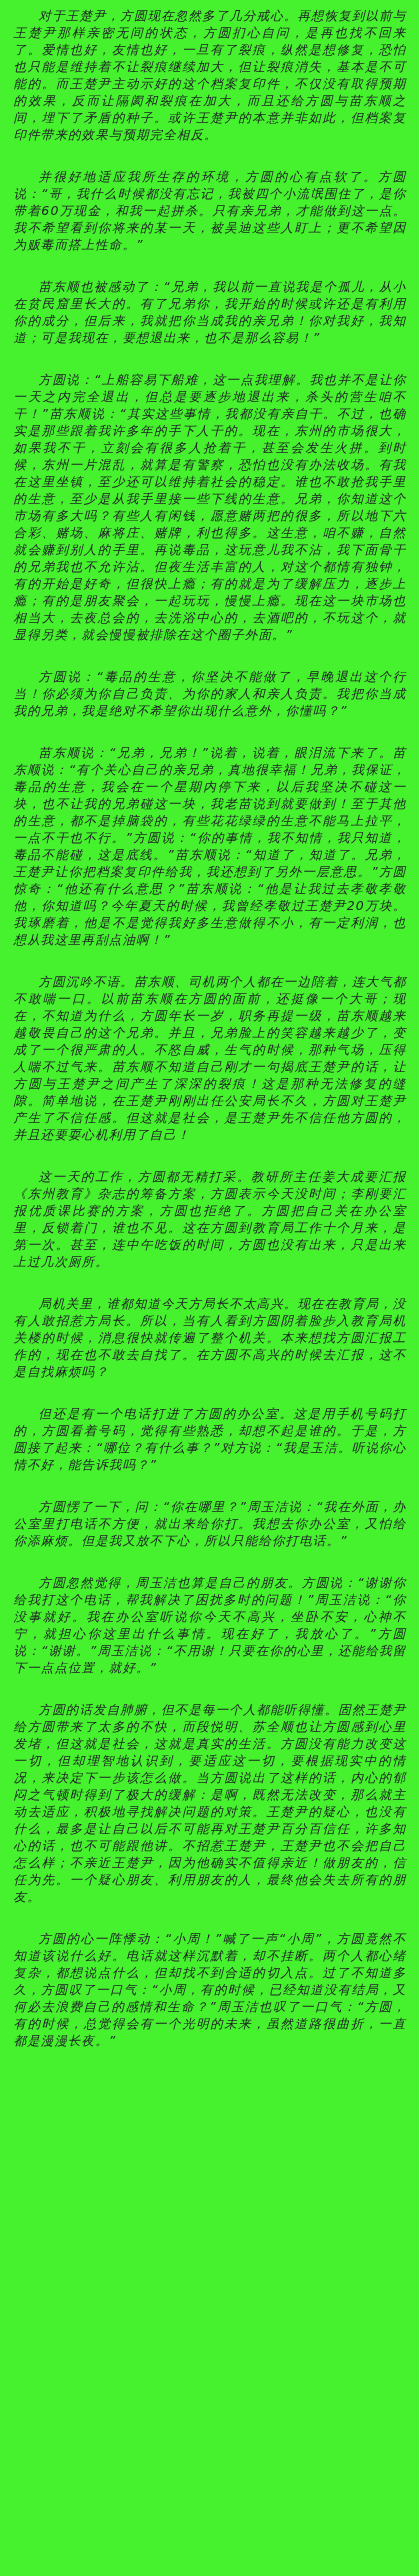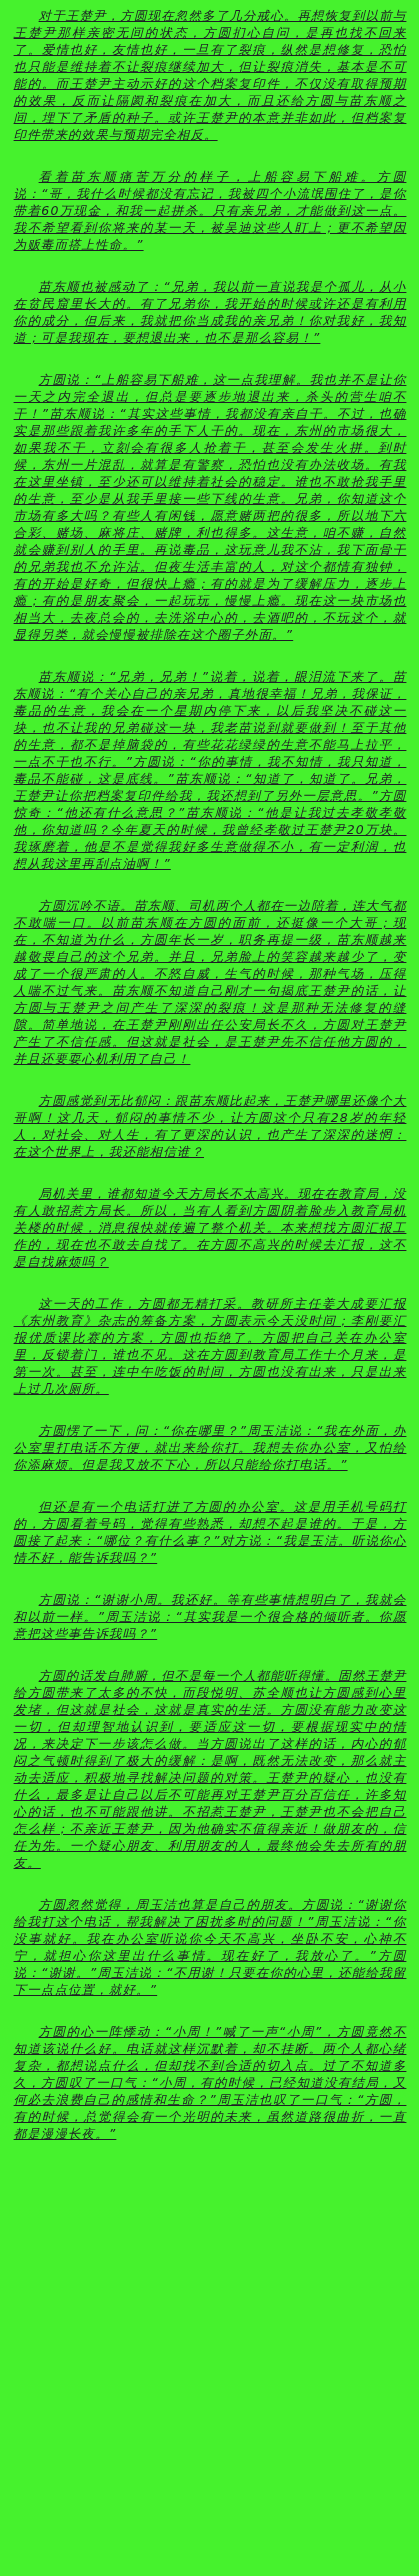--- a/index.html
+++ b/index.html
@@ -20,41 +20,39 @@
   .novel-text p {
     margin: 0 0 25px 0;
     text-indent: 2em;
     text-align: justify;
     font-size: 12.5px;
     line-height: 17px;
     letter-spacing: 1.1px;
     color: #1d1d26;
     font-style: italic; 
     word-break: break-all;
-    text-decoration: underline;
   }
   .novel-text p:last-child {
     margin-bottom: 0;
   }
 </style>
 </head>
 <body style="background: rgb(70, 242, 45);">
 
 <main data-name="novel-page">
   <div class="novel-text" data-name="novel-text" style="color: rgb(29, 29, 38);">
       <p data-name="paragraph">对于王楚尹，方圆现在忽然多了几分戒心。再想恢复到以前与王楚尹那样亲密无间的状态，方圆扪心自问，是再也找不回来了。爱情也好，友情也好，一旦有了裂痕，纵然是想修复，恐怕也只能是维持着不让裂痕继续加大，但让裂痕消失，基本是不可能的。而王楚尹主动示好的这个档案复印件，不仅没有取得预期的效果，反而让隔阂和裂痕在加大，而且还给方圆与苗东顺之间，埋下了矛盾的种子。或许王楚尹的本意并非如此，但档案复印件带来的效果与预期完全相反。</p>
-      <p data-name="paragraph">看着苗东顺痛苦万分的样子，上船容易下船难。方圆说：“哥，我什么时候都没有忘记，我被四个小流氓围住了，是你带着60万现金，和我一起拼杀。只有亲兄弟，才能做到这一点。我不希望看到你将来的某一天，被吴迪这些人盯上；更不希望因为贩毒而搭上性命。”</p>
+      <p data-name="paragraph">并很好地适应我所生存的环境，方圆的心有点软了。方圆说：“哥，我什么时候都没有忘记，我被四个小流氓围住了，是你带着60万现金，和我一起拼杀。只有亲兄弟，才能做到这一点。我不希望看到你将来的某一天，被吴迪这些人盯上；更不希望因为贩毒而搭上性命。”</p>
       <p data-name="paragraph">苗东顺也被感动了：“兄弟，我以前一直说我是个孤儿，从小在贫民窟里长大的。有了兄弟你，我开始的时候或许还是有利用你的成分，但后来，我就把你当成我的亲兄弟！你对我好，我知道；可是我现在，要想退出来，也不是那么容易！”</p>
       <p data-name="paragraph">方圆说：“上船容易下船难，这一点我理解。我也并不是让你一天之内完全退出，但总是要逐步地退出来，杀头的营生咱不干！”苗东顺说：“其实这些事情，我都没有亲自干。不过，也确实是那些跟着我许多年的手下人干的。现在，东州的市场很大，如果我不干，立刻会有很多人抢着干，甚至会发生火拼。到时候，东州一片混乱，就算是有警察，恐怕也没有办法收场。有我在这里坐镇，至少还可以维持着社会的稳定。谁也不敢抢我手里的生意，至少是从我手里接一些下线的生意。兄弟，你知道这个市场有多大吗？有些人有闲钱，愿意赌两把的很多，所以地下六合彩、赌场、麻将庄、赌牌，利也得多。这生意，咱不赚，自然就会赚到别人的手里。再说毒品，这玩意儿我不沾，我下面骨干的兄弟我也不允许沾。但夜生活丰富的人，对这个都情有独钟，有的开始是好奇，但很快上瘾；有的就是为了缓解压力，逐步上瘾；有的是朋友聚会，一起玩玩，慢慢上瘾。现在这一块市场也相当大，去夜总会的，去洗浴中心的，去酒吧的，不玩这个，就显得另类，就会慢慢被排除在这个圈子外面。”</p>
+      <p data-name="paragraph">方圆说：“毒品的生意，你坚决不能做了，早晚退出这个行当！你必须为你自己负责、为你的家人和亲人负责。我把你当成我的兄弟，我是绝对不希望你出现什么意外，你懂吗？”</p>
       <p data-name="paragraph">苗东顺说：“兄弟，兄弟！”说着，说着，眼泪流下来了。苗东顺说：“有个关心自己的亲兄弟，真地很幸福！兄弟，我保证，毒品的生意，我会在一个星期内停下来，以后我坚决不碰这一块，也不让我的兄弟碰这一块，我老苗说到就要做到！至于其他的生意，都不是掉脑袋的，有些花花绿绿的生意不能马上拉平，一点不干也不行。”方圆说：“你的事情，我不知情，我只知道，毒品不能碰，这是底线。”苗东顺说：“知道了，知道了。兄弟，王楚尹让你把档案复印件给我，我还想到了另外一层意思。”方圆惊奇：“他还有什么意思？”苗东顺说：“他是让我过去孝敬孝敬他，你知道吗？今年夏天的时候，我曾经孝敬过王楚尹20万块。我琢磨着，他是不是觉得我好多生意做得不小，有一定利润，也想从我这里再刮点油啊！”</p>
       <p data-name="paragraph">方圆沉吟不语。苗东顺、司机两个人都在一边陪着，连大气都不敢喘一口。以前苗东顺在方圆的面前，还挺像一个大哥；现在，不知道为什么，方圆年长一岁，职务再提一级，苗东顺越来越敬畏自己的这个兄弟。并且，兄弟脸上的笑容越来越少了，变成了一个很严肃的人。不怒自威，生气的时候，那种气场，压得人喘不过气来。苗东顺不知道自己刚才一句揭底王楚尹的话，让方圆与王楚尹之间产生了深深的裂痕！这是那种无法修复的缝隙。简单地说，在王楚尹刚刚出任公安局长不久，方圆对王楚尹产生了不信任感。但这就是社会，是王楚尹先不信任他方圆的，并且还要耍心机利用了自己！</p>
-      <p data-name="paragraph">方圆感觉到无比郁闷：跟苗东顺比起来，王楚尹哪里还像个大哥啊！这几天，郁闷的事情不少，让方圆这个只有28岁的年轻人，对社会、对人生，有了更深的认识，也产生了深深的迷惘：在这个世界上，我还能相信谁？</p>
+      <p data-name="paragraph">这一天的工作，方圆都无精打采。教研所主任姜大成要汇报《东州教育》杂志的筹备方案，方圆表示今天没时间；李刚要汇报优质课比赛的方案，方圆也拒绝了。方圆把自己关在办公室里，反锁着门，谁也不见。这在方圆到教育局工作十个月来，是第一次。甚至，连中午吃饭的时间，方圆也没有出来，只是出来上过几次厕所。</p>
       <p data-name="paragraph">局机关里，谁都知道今天方局长不太高兴。现在在教育局，没有人敢招惹方局长。所以，当有人看到方圆阴着脸步入教育局机关楼的时候，消息很快就传遍了整个机关。本来想找方圆汇报工作的，现在也不敢去自找了。在方圆不高兴的时候去汇报，这不是自找麻烦吗？</p>
-      <p data-name="paragraph">这一天的工作，方圆都无精打采。教研所主任姜大成要汇报《东州教育》杂志的筹备方案，方圆表示今天没时间；李刚要汇报优质课比赛的方案，方圆也拒绝了。方圆把自己关在办公室里，反锁着门，谁也不见。这在方圆到教育局工作十个月来，是第一次。甚至，连中午吃饭的时间，方圆也没有出来，只是出来上过几次厕所。</p>
+      <p data-name="paragraph">但还是有一个电话打进了方圆的办公室。这是用手机号码打的，方圆看着号码，觉得有些熟悉，却想不起是谁的。于是，方圆接了起来：“哪位？有什么事？”对方说：“我是玉洁。听说你心情不好，能告诉我吗？”</p>
       <p data-name="paragraph">方圆愣了一下，问：“你在哪里？”周玉洁说：“我在外面，办公室里打电话不方便，就出来给你打。我想去你办公室，又怕给你添麻烦。但是我又放不下心，所以只能给你打电话。”</p>
-      <p data-name="paragraph">但还是有一个电话打进了方圆的办公室。这是用手机号码打的，方圆看着号码，觉得有些熟悉，却想不起是谁的。于是，方圆接了起来：“哪位？有什么事？”对方说：“我是玉洁。听说你心情不好，能告诉我吗？”</p>
-      <p data-name="paragraph">方圆说：“谢谢小周。我还好。等有些事情想明白了，我就会和以前一样。”周玉洁说：“其实我是一个很合格的倾听者。你愿意把这些事告诉我吗？”</p>
+      <p data-name="paragraph">方圆忽然觉得，周玉洁也算是自己的朋友。方圆说：“谢谢你给我打这个电话，帮我解决了困扰多时的问题！”周玉洁说：“你没事就好。我在办公室听说你今天不高兴，坐卧不安，心神不宁，就担心你这里出什么事情。现在好了，我放心了。”方圆说：“谢谢。”周玉洁说：“不用谢！只要在你的心里，还能给我留下一点点位置，就好。”</p>
       <p data-name="paragraph">方圆的话发自肺腑，但不是每一个人都能听得懂。固然王楚尹给方圆带来了太多的不快，而段悦明、苏全顺也让方圆感到心里发堵，但这就是社会，这就是真实的生活。方圆没有能力改变这一切，但却理智地认识到，要适应这一切，要根据现实中的情况，来决定下一步该怎么做。当方圆说出了这样的话，内心的郁闷之气顿时得到了极大的缓解：是啊，既然无法改变，那么就主动去适应，积极地寻找解决问题的对策。王楚尹的疑心，也没有什么，最多是让自己以后不可能再对王楚尹百分百信任，许多知心的话，也不可能跟他讲。不招惹王楚尹，王楚尹也不会把自己怎么样；不亲近王楚尹，因为他确实不值得亲近！做朋友的，信任为先。一个疑心朋友、利用朋友的人，最终他会失去所有的朋友。</p>
-      <p data-name="paragraph">方圆忽然觉得，周玉洁也算是自己的朋友。方圆说：“谢谢你给我打这个电话，帮我解决了困扰多时的问题！”周玉洁说：“你没事就好。我在办公室听说你今天不高兴，坐卧不安，心神不宁，就担心你这里出什么事情。现在好了，我放心了。”方圆说：“谢谢。”周玉洁说：“不用谢！只要在你的心里，还能给我留下一点点位置，就好。”</p>
       <p data-name="paragraph">方圆的心一阵悸动：“小周！”喊了一声“小周”，方圆竟然不知道该说什么好。电话就这样沉默着，却不挂断。两个人都心绪复杂，都想说点什么，但却找不到合适的切入点。过了不知道多久，方圆叹了一口气：“小周，有的时候，已经知道没有结局，又何必去浪费自己的感情和生命？”周玉洁也叹了一口气：“方圆，有的时候，总觉得会有一个光明的未来，虽然道路很曲折，一直都是漫漫长夜。”</p>
     </div>
 </main>
 
 
 </body></html>

